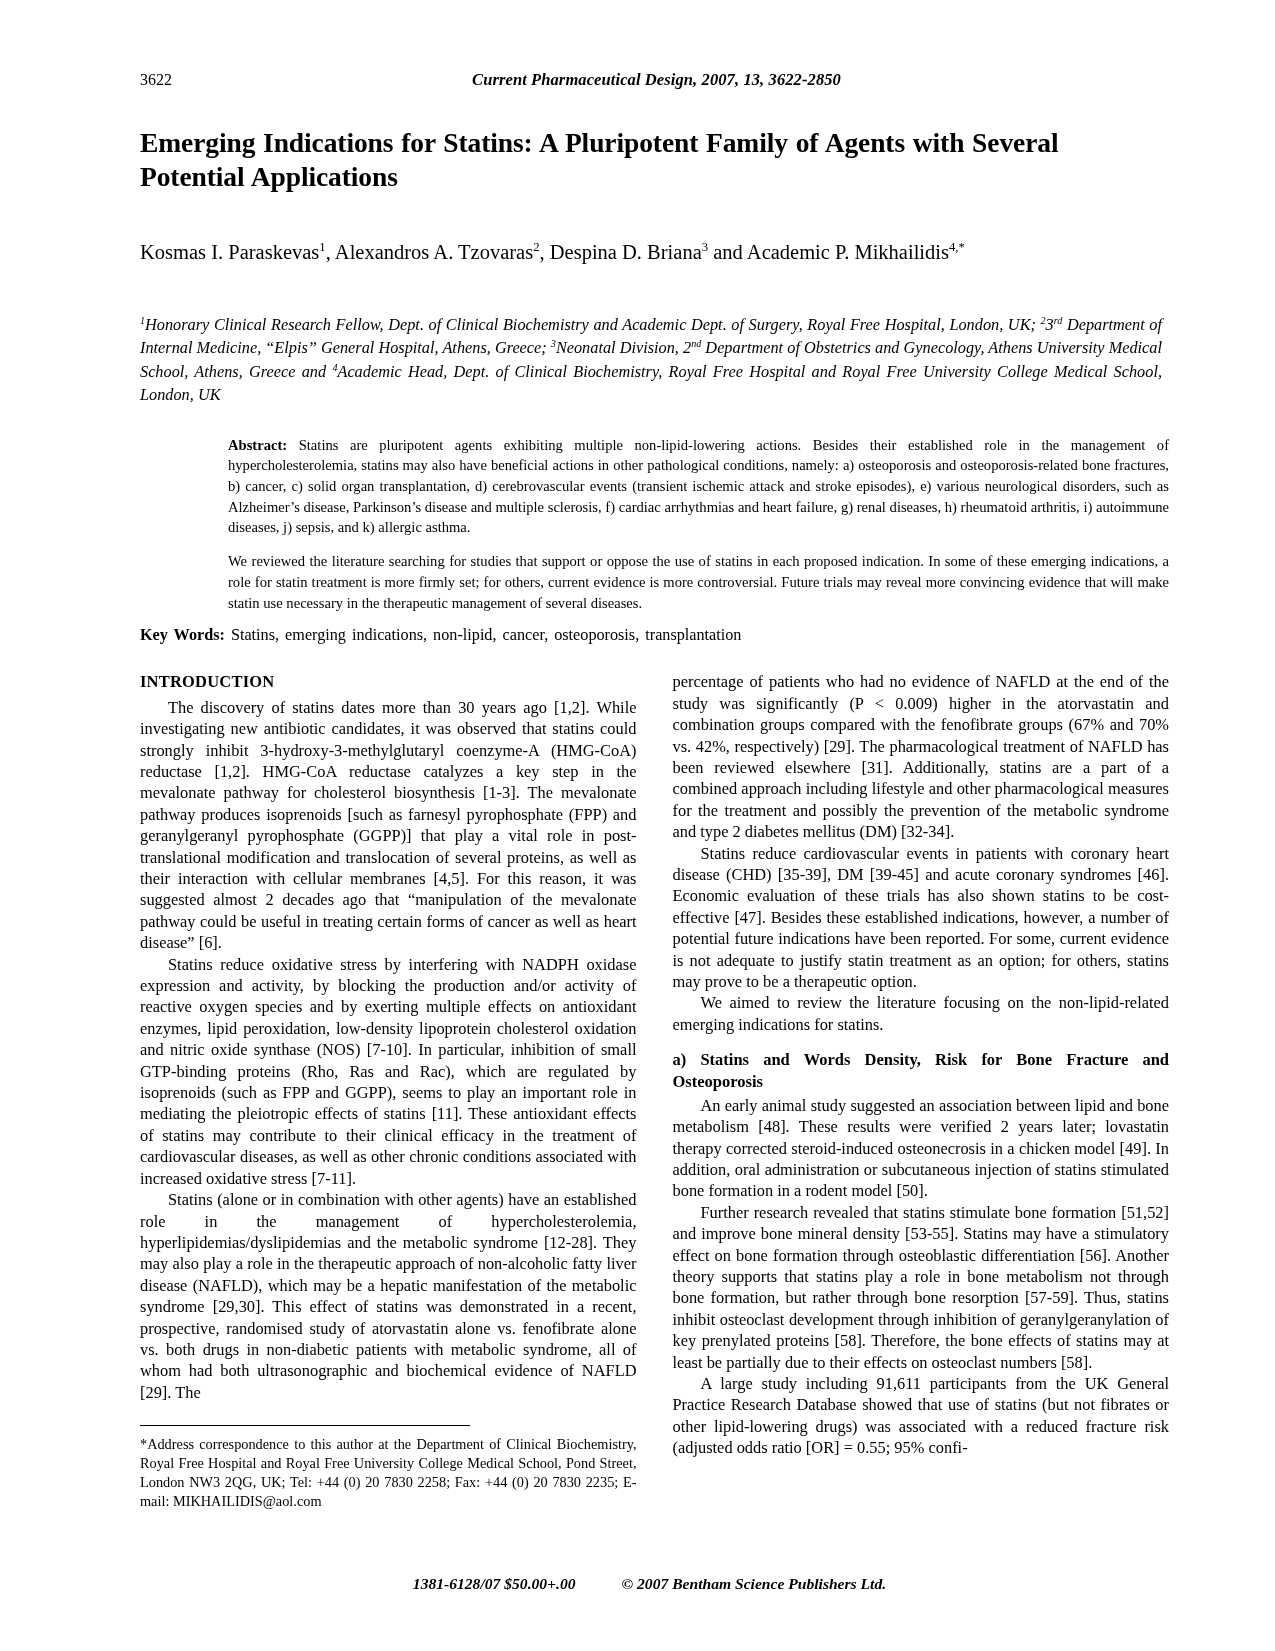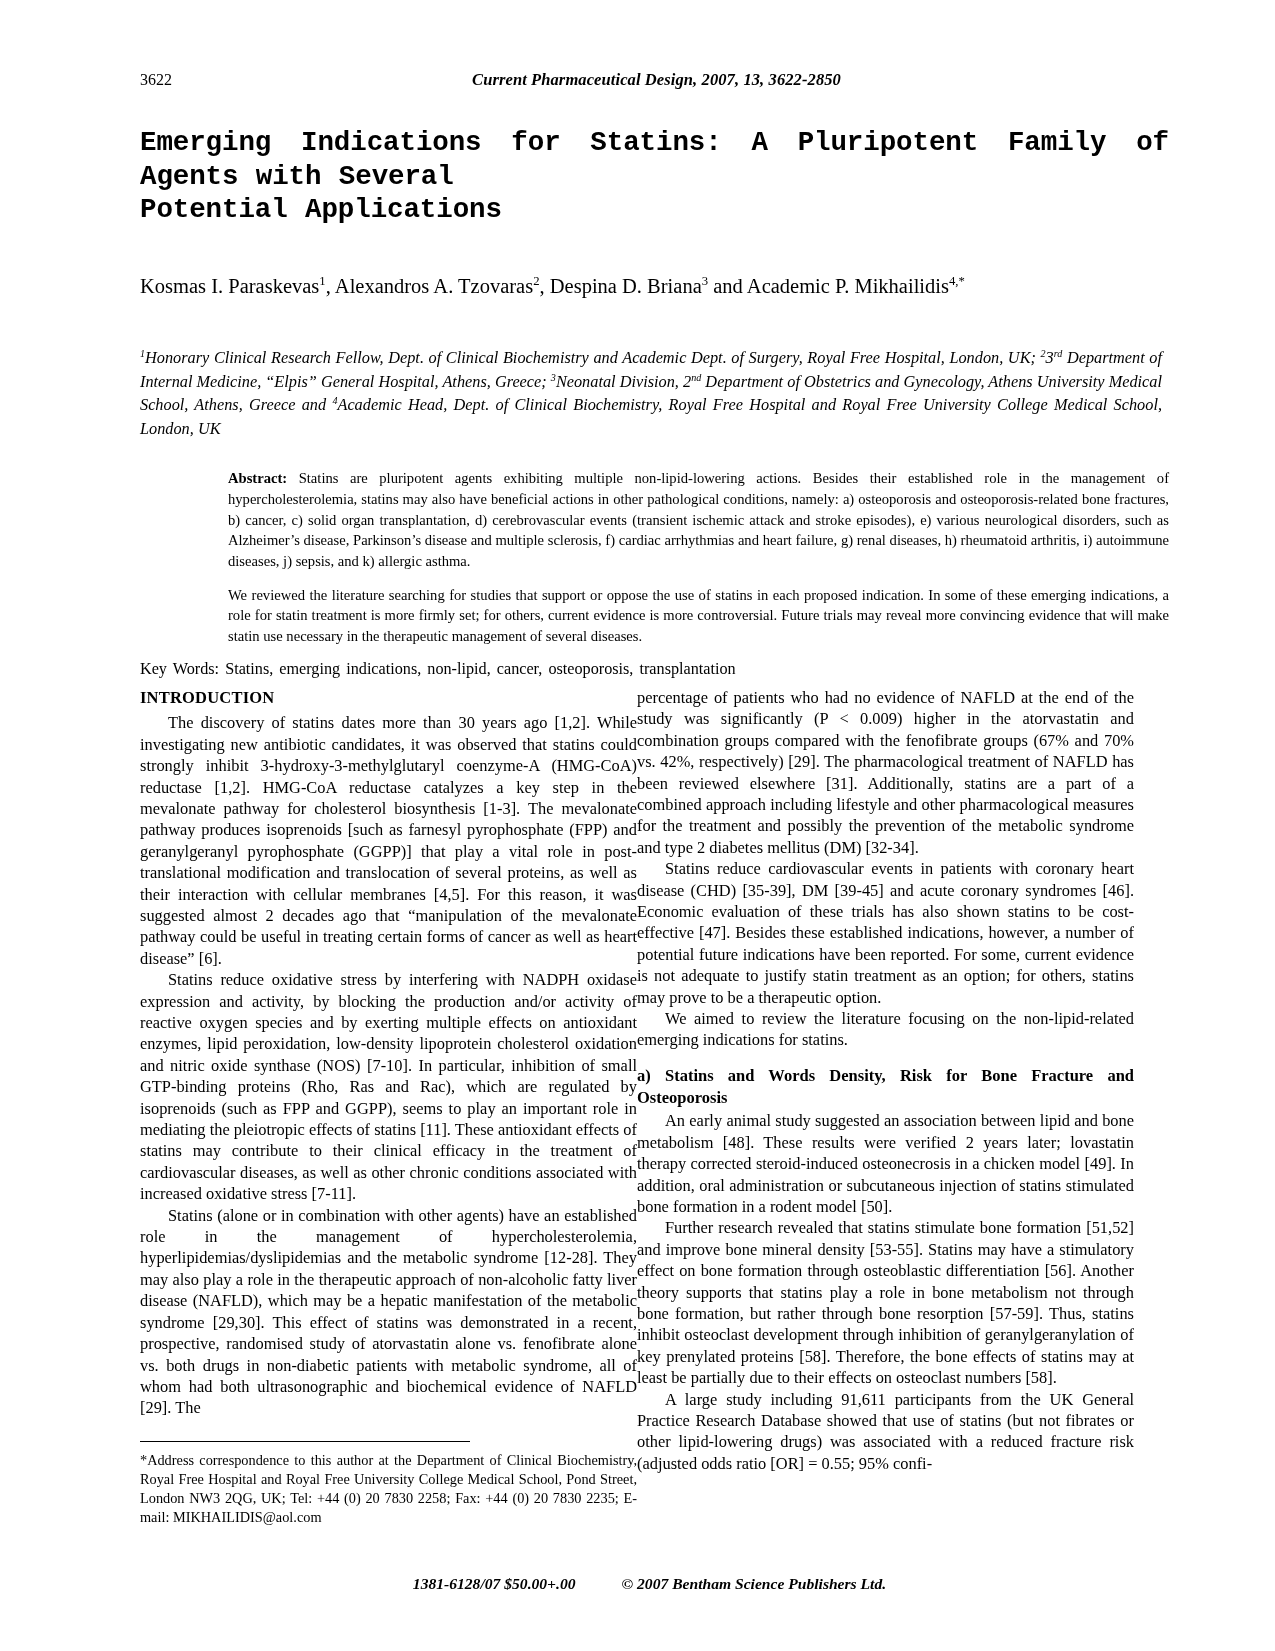--- a/index.html
+++ b/index.html
@@ -48,21 +48,20 @@
   
   .title {
     font-size: 27.5px;
     font-weight: bold;
     line-height: 1.22;
     letter-spacing: -0.1px;
     margin: 0 0 46px 0;
     text-align: justify;
     text-justify: inter-word;
     word-spacing: 1px;
-    font-family: Liberation Mono, monospace;
   }
   .title .l2 { display:block; }
 
   
   .authors {
     font-size: 20.5px;
     line-height: 1.35;
     margin: 0 0 46px 0;
   }
   sup { font-size: 0.62em; vertical-align: super; line-height: 0; }
@@ -87,26 +86,27 @@
     text-align: justify;
     margin: 0 0 13px 0;
   }
   .abstract b { font-weight: bold; }
 
   .keywords {
     font-size: 16.2px;
     margin: 6px 0 0 0;
     word-spacing: 2px;
   }
-  .keywords b { font-weight: normal; }
+  .keywords b { font-weight: bold; }
 
   
   .columns {
     display: flex;
-    margin-top: 8px;
+    gap: 36px;
+    margin-top: 26px;
   }
   .col {
     width: 497px;
     position: relative;
   }
   h2.sec {
     font-size: 16.5px;
     font-weight: bold;
     margin: 0 0 4px 0;
     line-height: 1.3;

